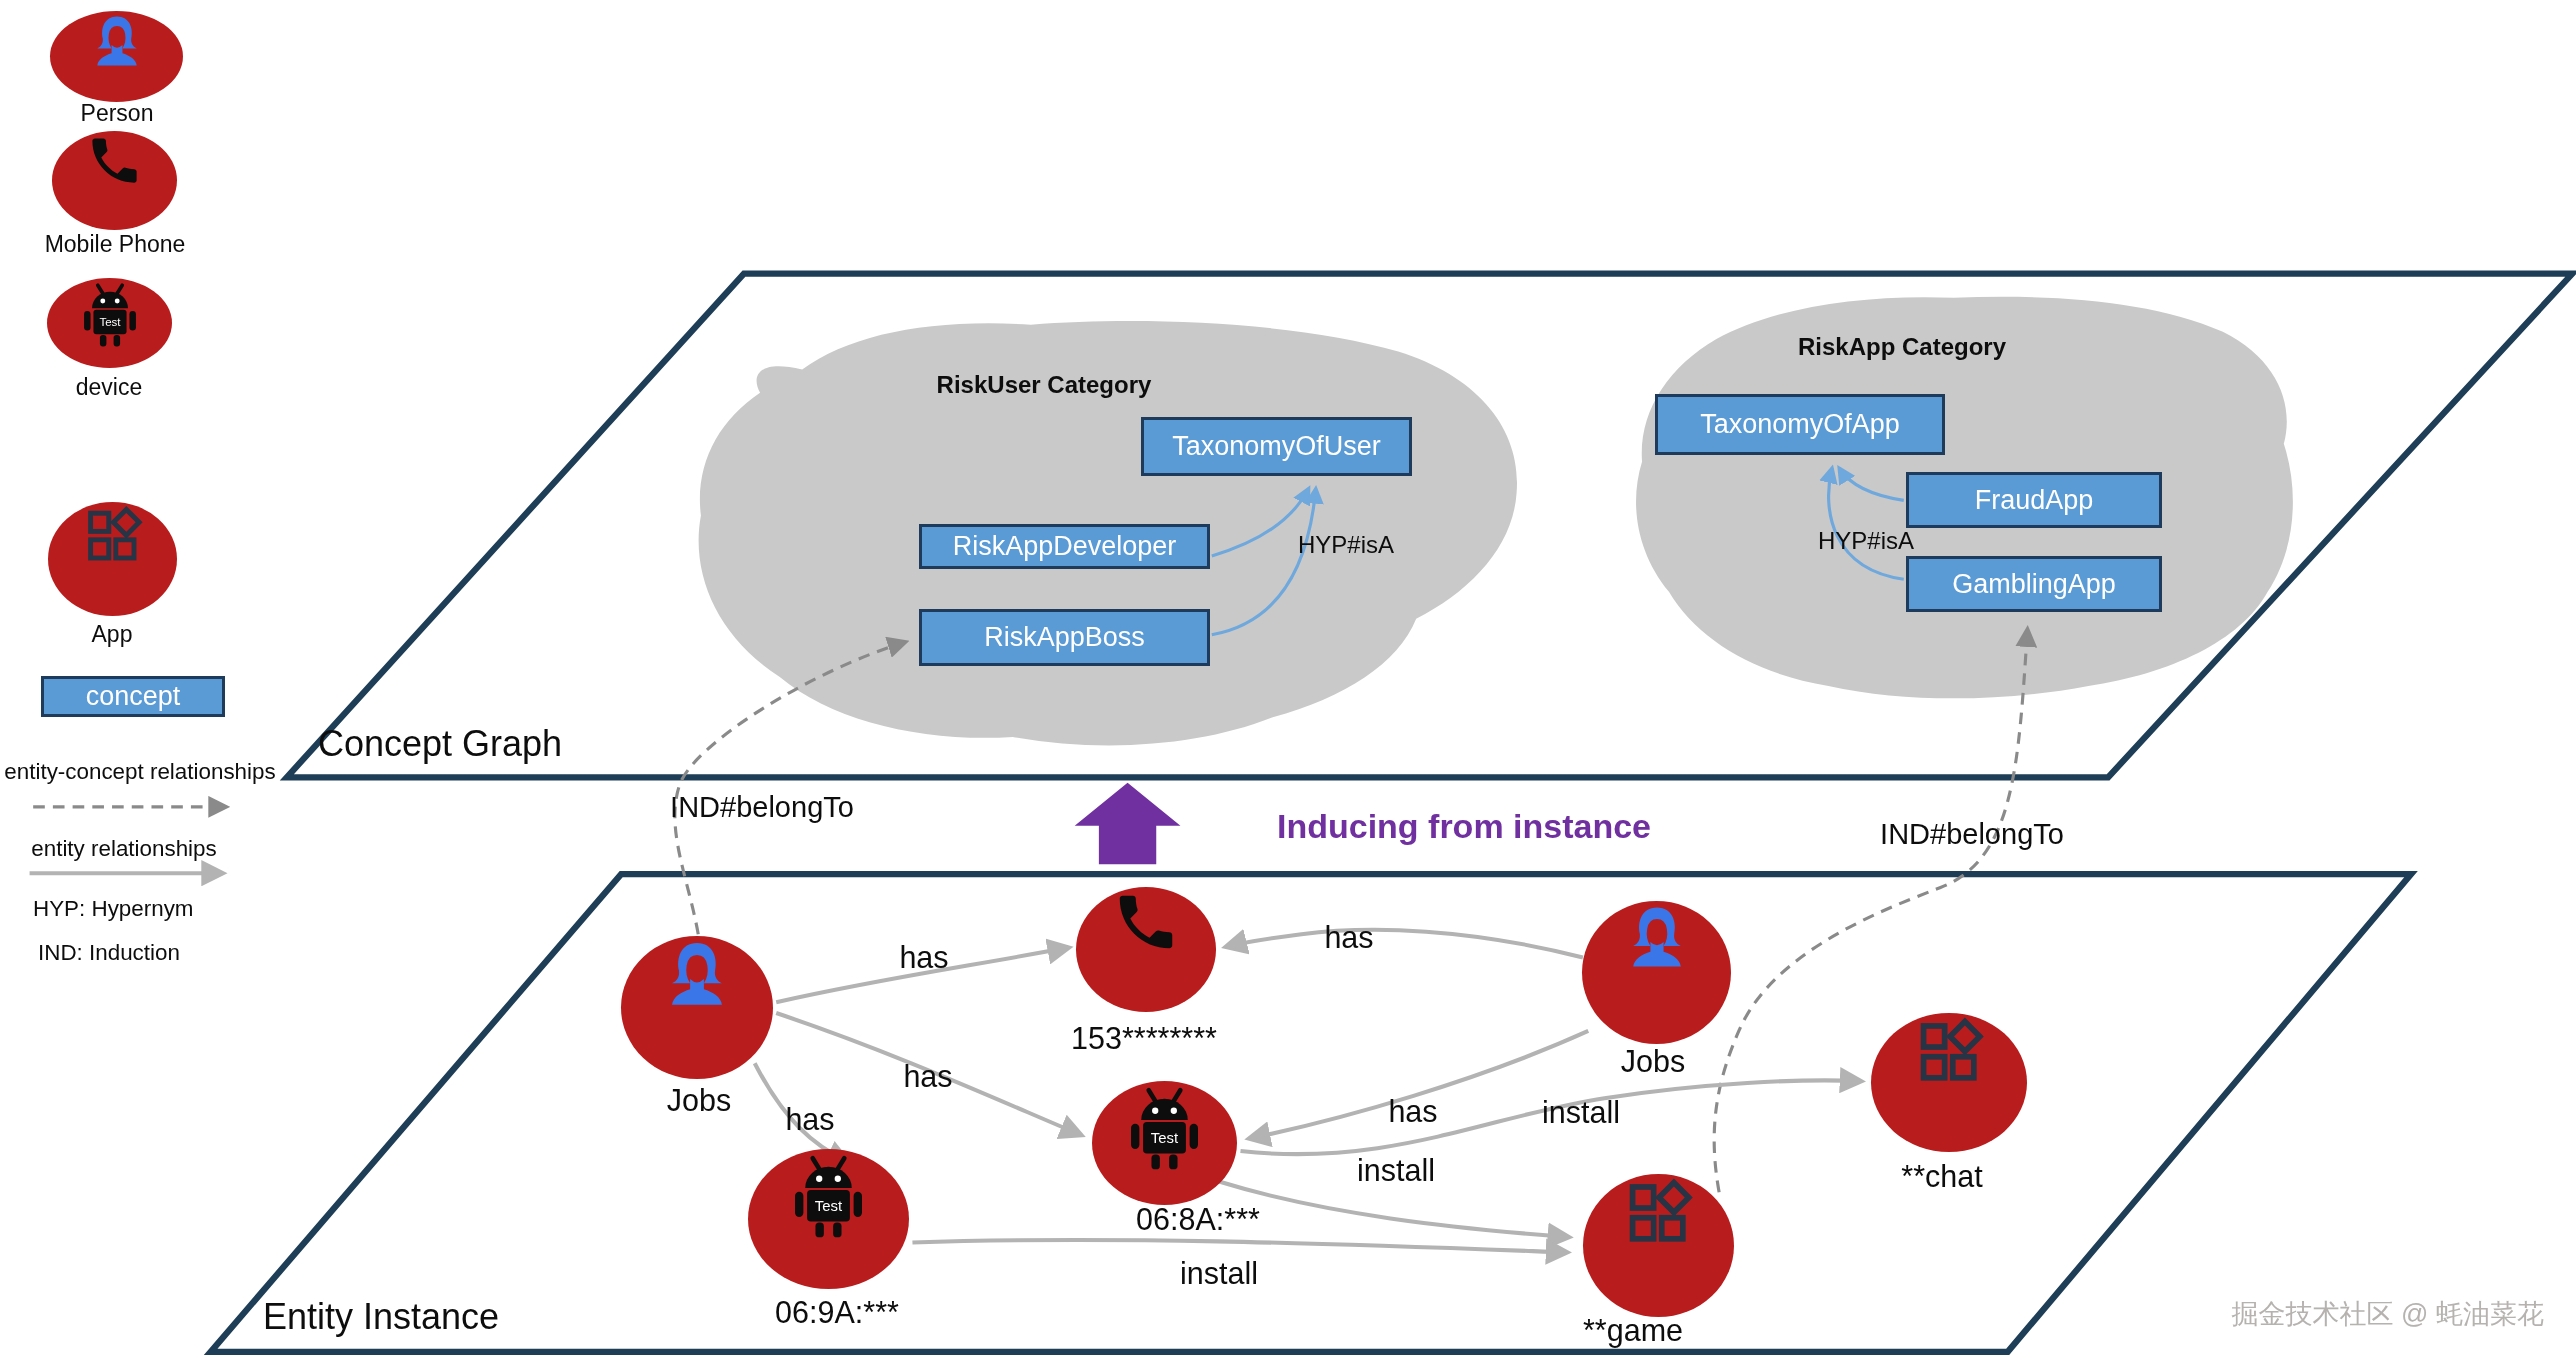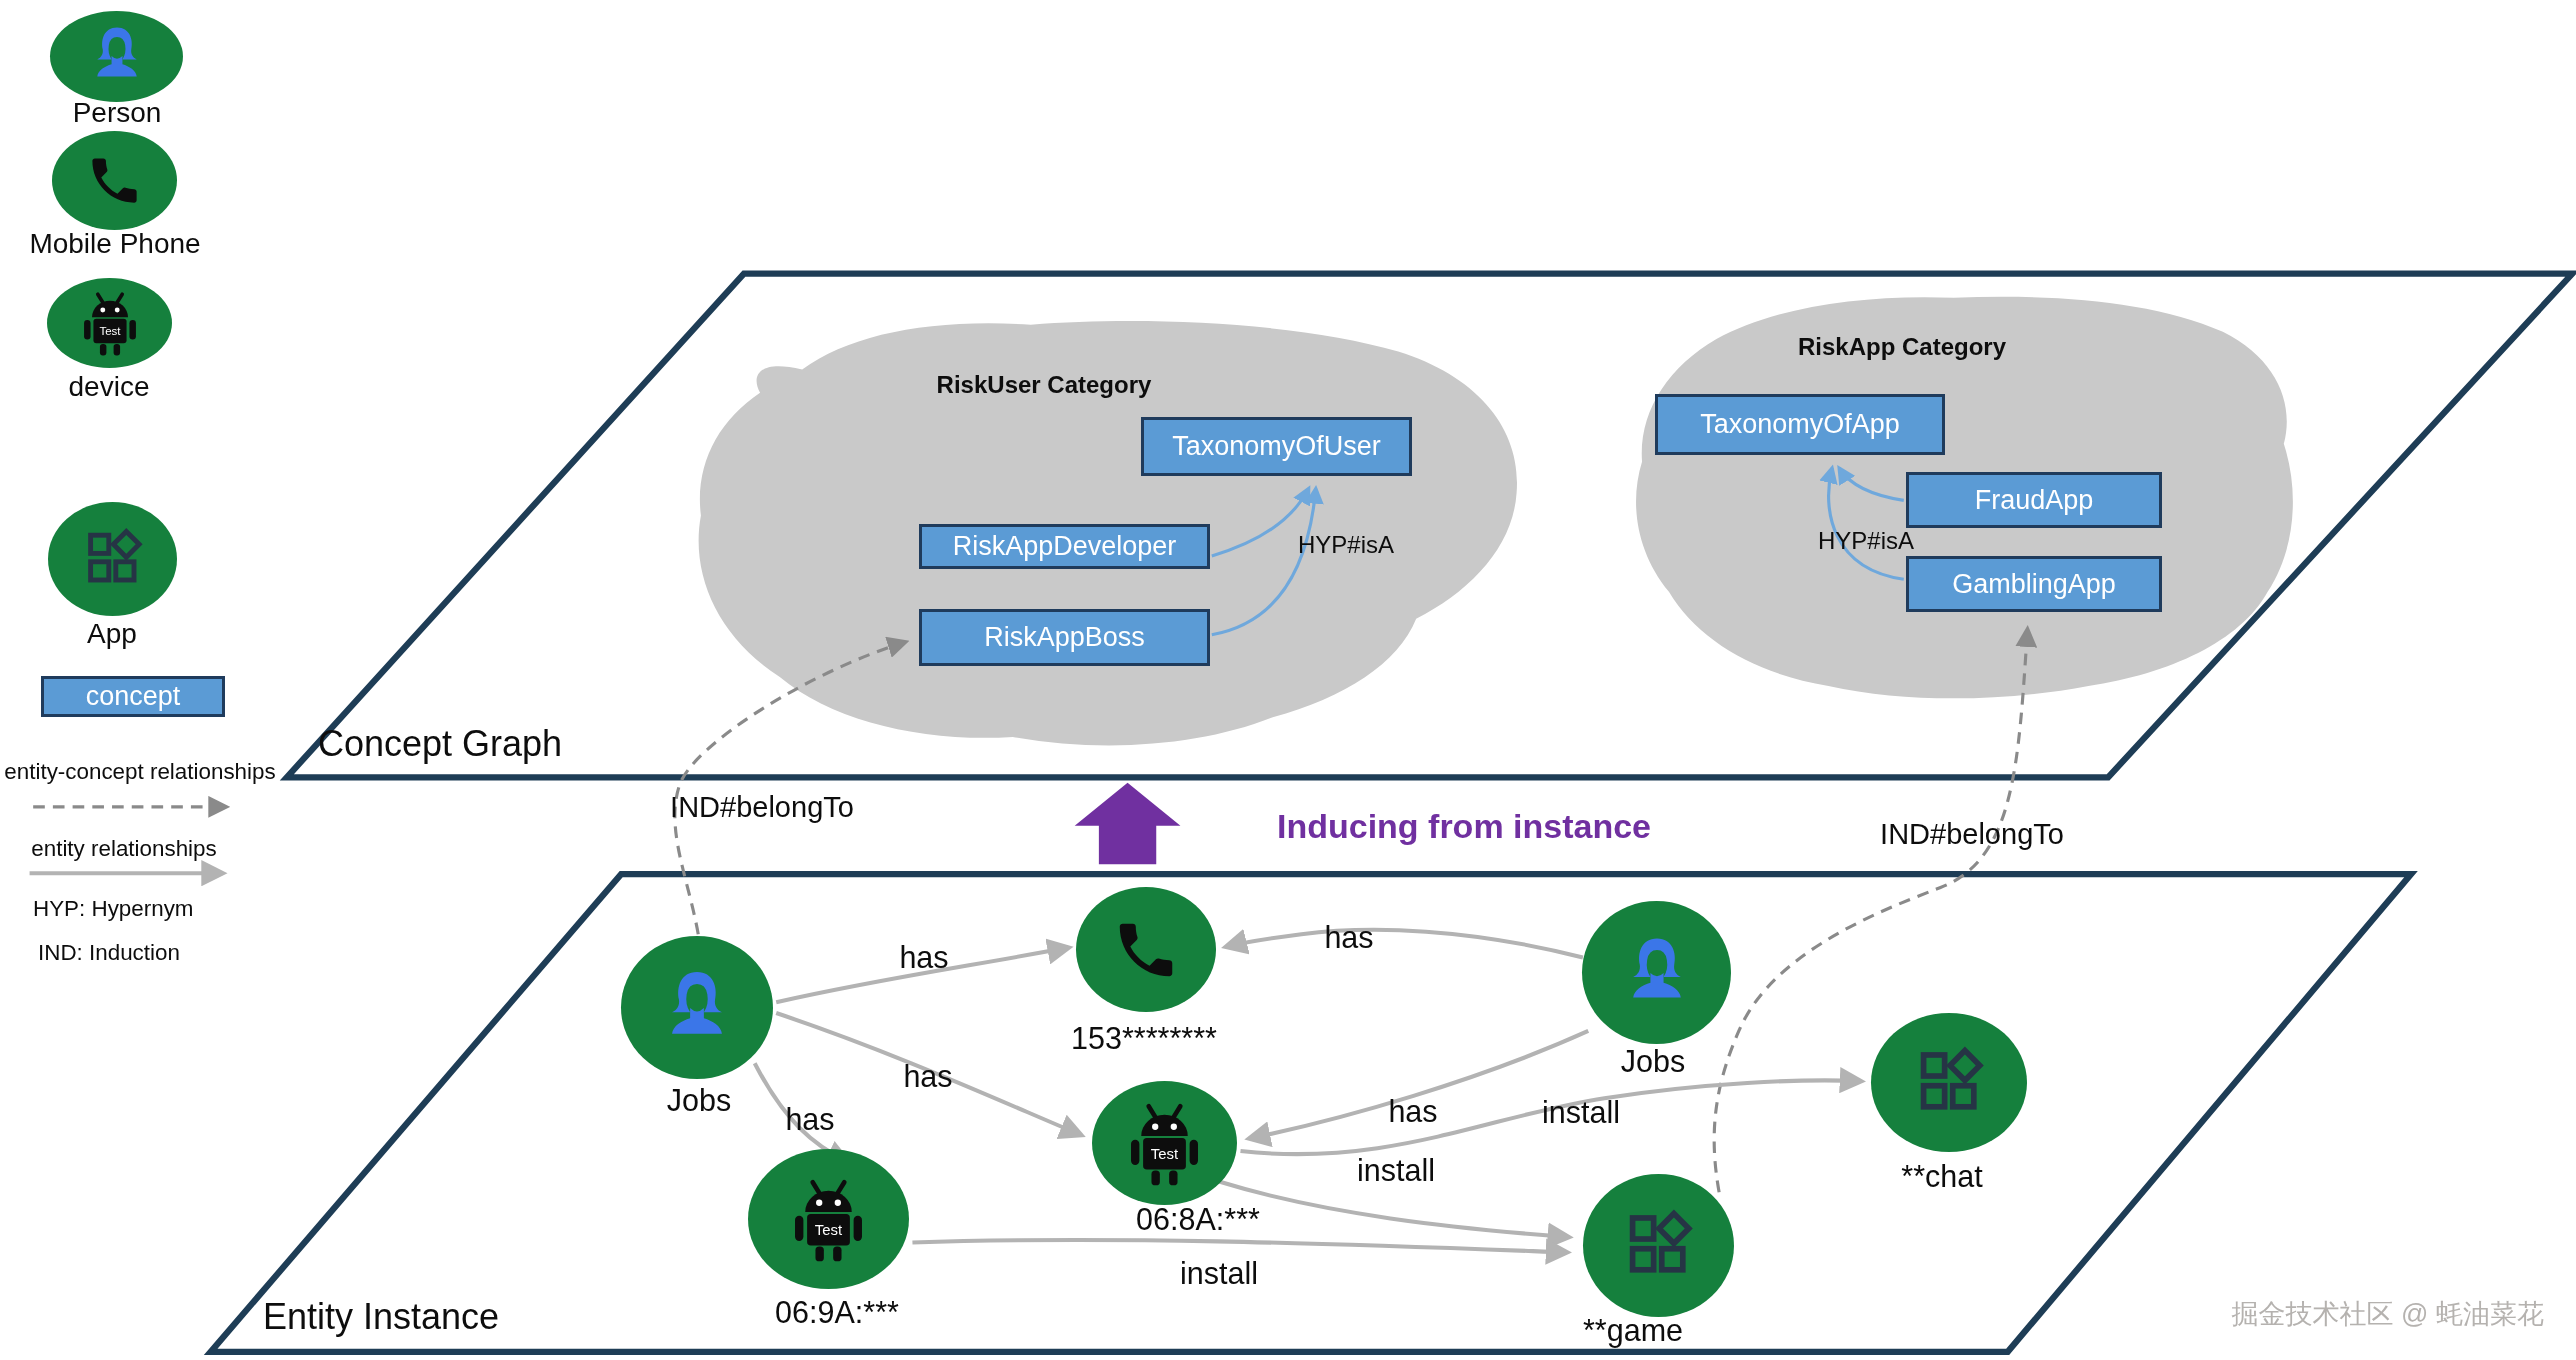--- a/index.html
+++ b/index.html
@@ -2,27 +2,27 @@
 <html style="font-size:14.3px"><head>
 <meta charset="utf-8">
 <style>
   html,body{margin:0;padding:0;background:#fff;}
   .canvas{position:relative;width:2576px;height:1361px;background:#ffffff;overflow:hidden;
           font-family:"Liberation Sans", sans-serif;color:#0d0d0d;}
   svg.layer{position:absolute;left:0;top:0;width:2576px;height:1361px;}
   .lbl{position:absolute;transform:translate(-50%,-50%);white-space:nowrap;color:#0d0d0d;}
   .lbl-left{position:absolute;transform:translate(0,-50%);white-space:nowrap;color:#0d0d0d;}
   .f24{font-size:22.4px;}
-  .f26{font-size:28px;}
+  .f26{font-size:23px;}
   .f27{font-size:24px;}
   .f32{font-size:29px;}
   .f34{font-size:30.5px;}
   .f36b{font-size:24px;font-weight:bold;}
   .f40{font-size:36px;}
-  .node{position:absolute;background:#15803d;border-radius:50%;display:flex;align-items:center;justify-content:center;}
+  .node{position:absolute;background:#b91c1c;border-radius:50%;display:flex;justify-content:center;}
   .cbox{position:absolute;background:#5b9bd5;border:3.6px solid #1f3b5c;display:flex;align-items:center;justify-content:center;
         color:#ffffff;font-size:27px;box-sizing:border-box;}
   .purple{color:#7030a0;font-weight:bold;font-size:34px;}
   .watermark{position:absolute;right:32px;top:1296px;font-size:27px;color:#b5b2af;text-shadow:0.9px 0.9px 0 #ffffff;}
 </style>
 </head>
 <body>
 
 <div class="canvas">
 

